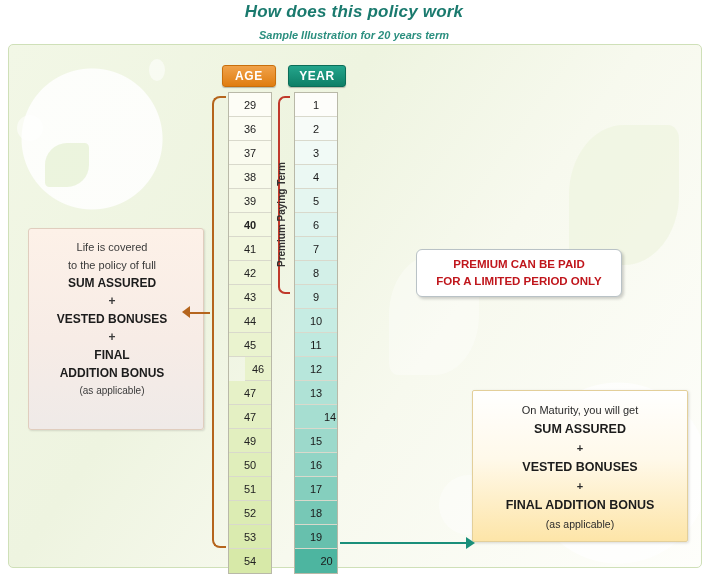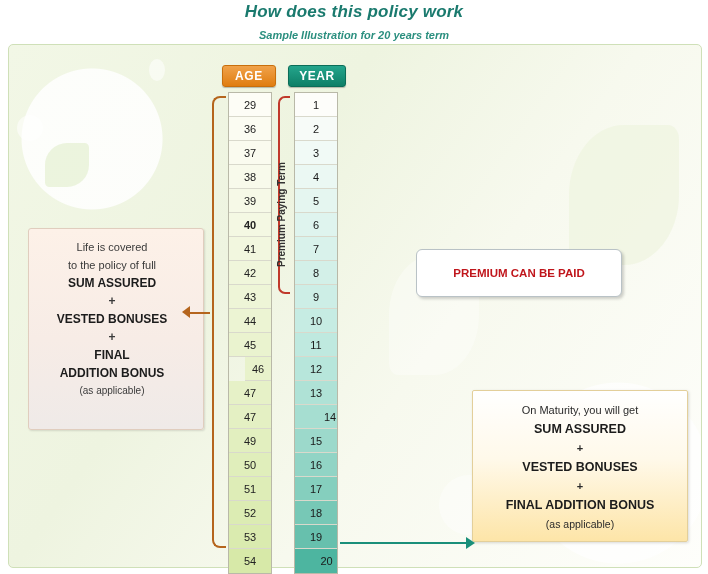--- a/index.html
+++ b/index.html
@@ -351,20 +351,21 @@
     <div class="plus">+</div>
     <div class="big">FINAL</div>
     <div class="big">ADDITION BONUS</div>
     <div class="note">(as applicable)</div>
   </div>
   <div id="left-arrow-line"></div>
   <div id="left-arrow-head"></div>
 
   <div id="premium-box">
     <div>PREMIUM CAN BE PAID</div>
+    <div>FOR A LIMITED PERIOD ONLY</div>
   </div>
 
   <div id="maturity-box">
     <div>On Maturity, you will get</div>
     <div class="big">SUM ASSURED</div>
     <div class="plus">+</div>
     <div class="big">VESTED BONUSES</div>
     <div class="plus">+</div>
     <div class="big">FINAL ADDITION BONUS</div>
     <div class="note">(as applicable)</div>

